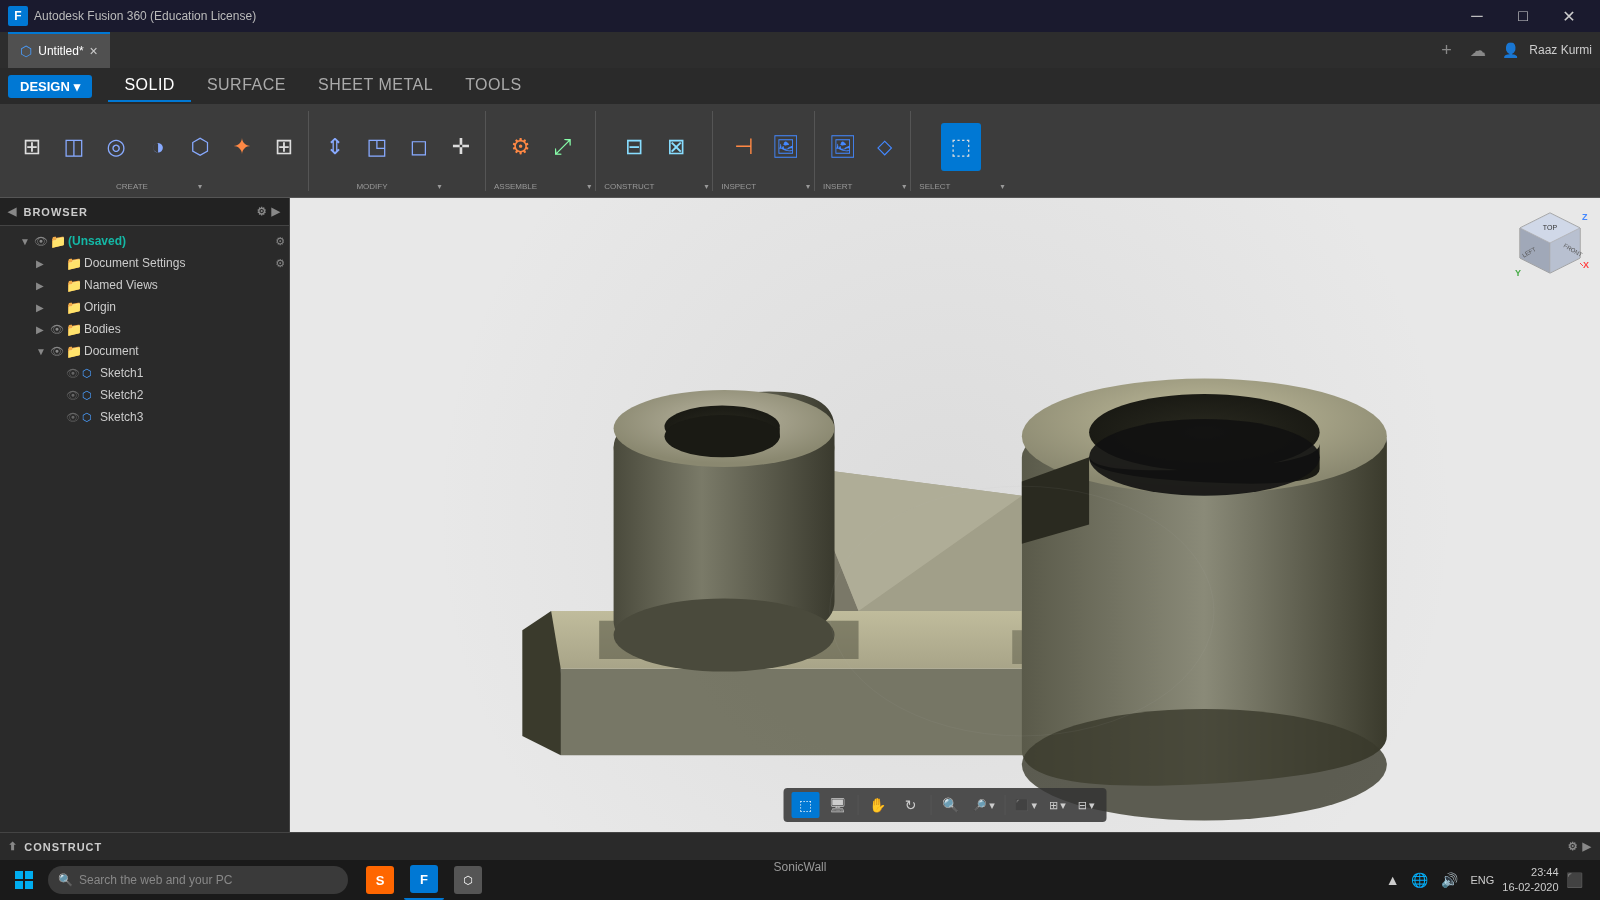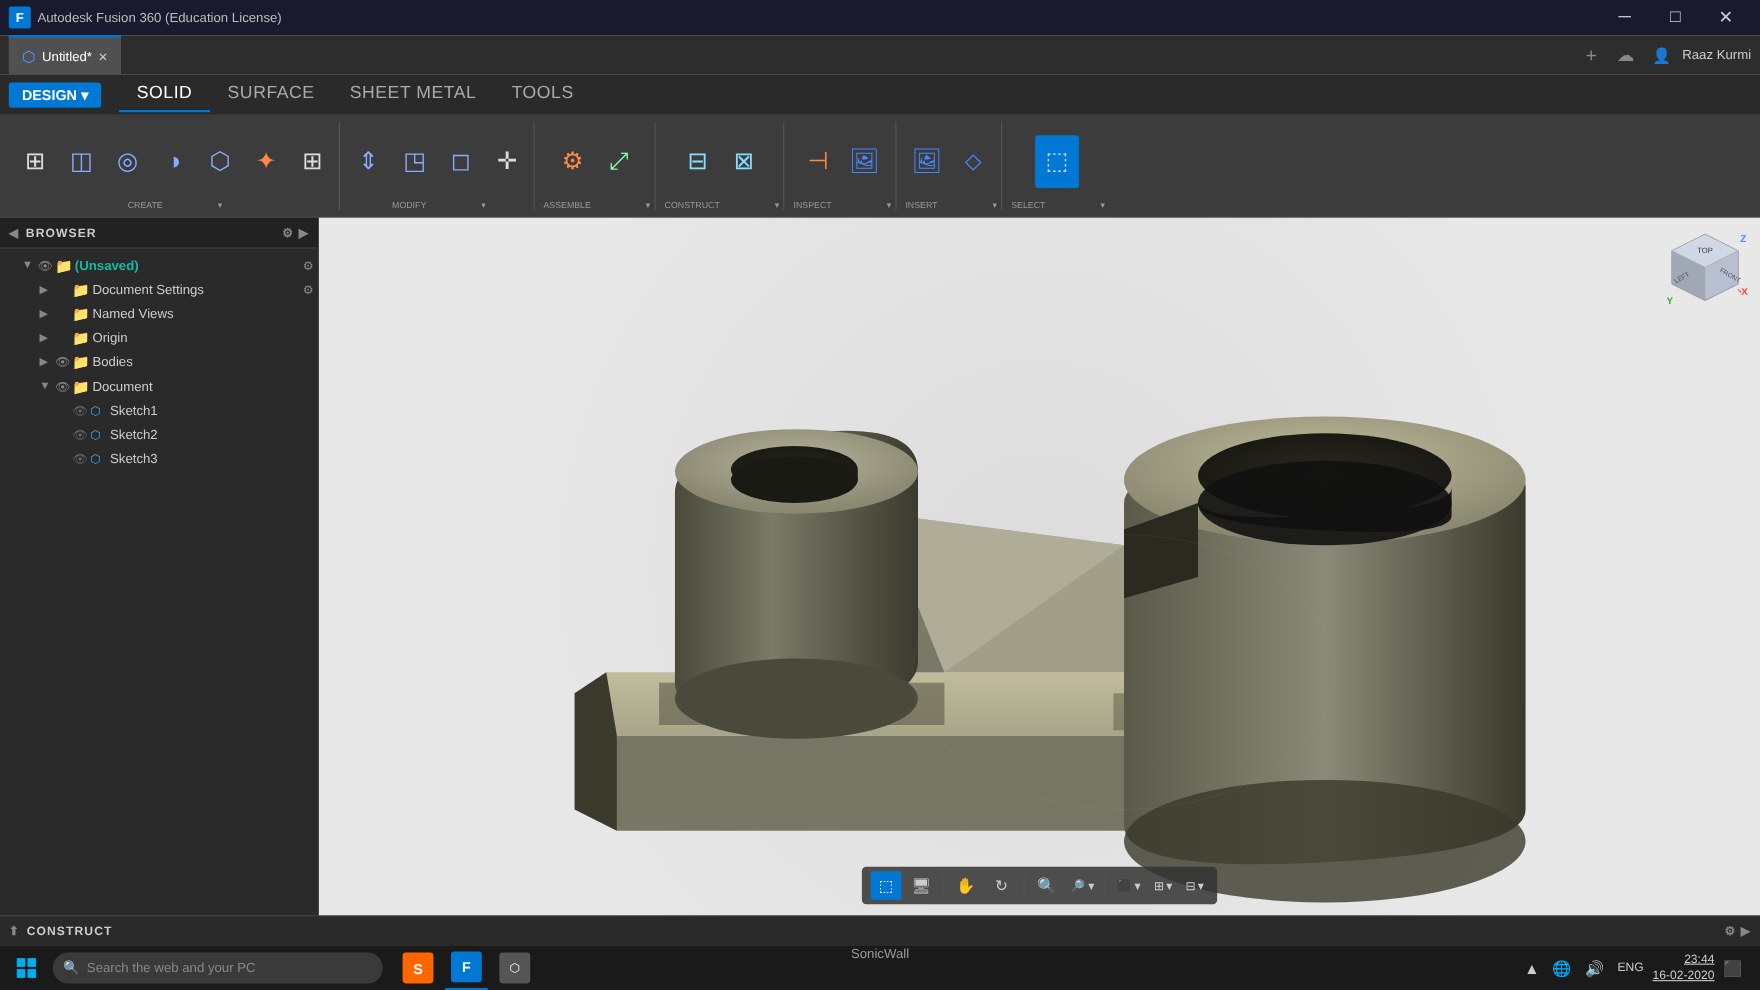--- a/index.html
+++ b/index.html
@@ -275,21 +275,21 @@
       padding: 0 10px; gap: 6px; color: #bbb; font-size: 12px;
     }
     .tb-apps { display: flex; align-items: center; gap: 4px; margin-left: 8px; }
     .tb-app {
       width: 40px; height: 40px;
       display: flex; align-items: center; justify-content: center;
       cursor: pointer; border-radius: 2px;
     }
     .tb-app.active { border-bottom: 2px solid #0078d4; }
     .tb-right { margin-left: auto; display: flex; align-items: center; gap: 4px; color: #ccc; font-size: 11px; padding-right: 8px; }
-    .tb-time { text-align: right; line-height: 1.4; text-decoration: underline; }
+    .tb-time { text-align: right; line-height: 1.4; }
     .tb-icon { font-size: 14px; cursor: pointer; padding: 4px; }
 
     
     .viewport-bg {
       position: absolute; inset: 0;
       background-image:
         radial-gradient(circle at center, rgba(150,150,150,0.15) 0%, transparent 70%);
     }
   </style>
 </head>

